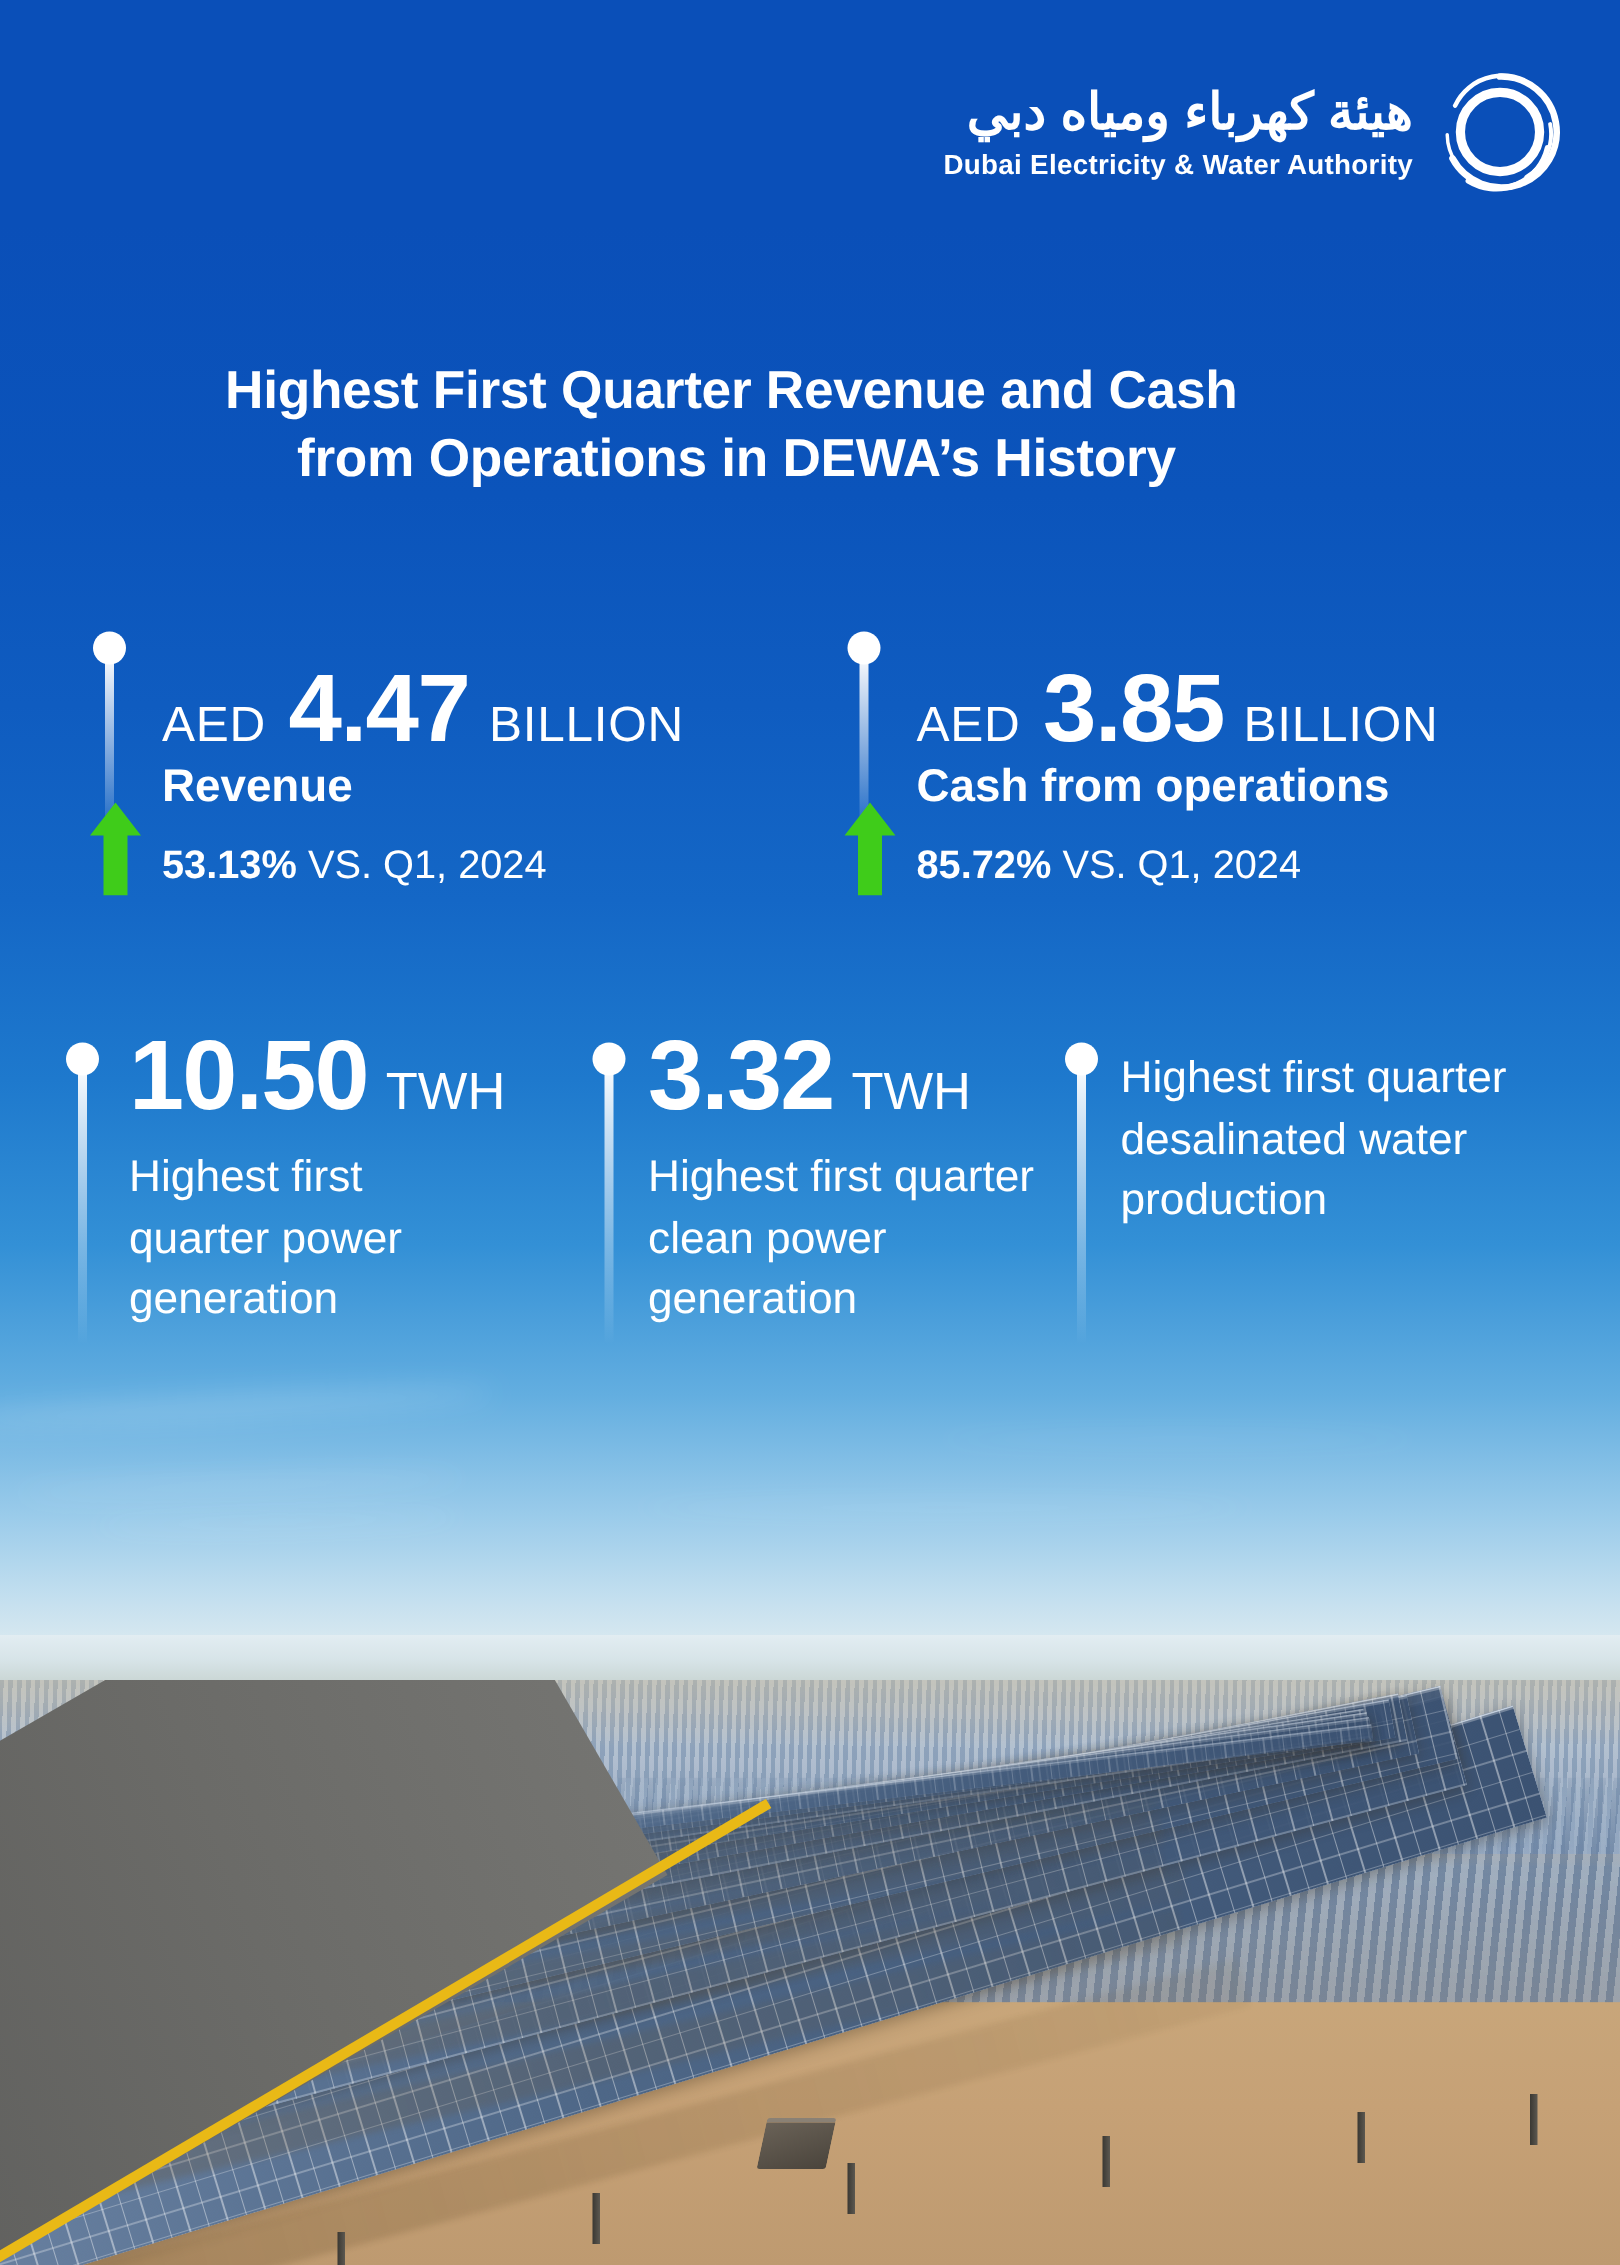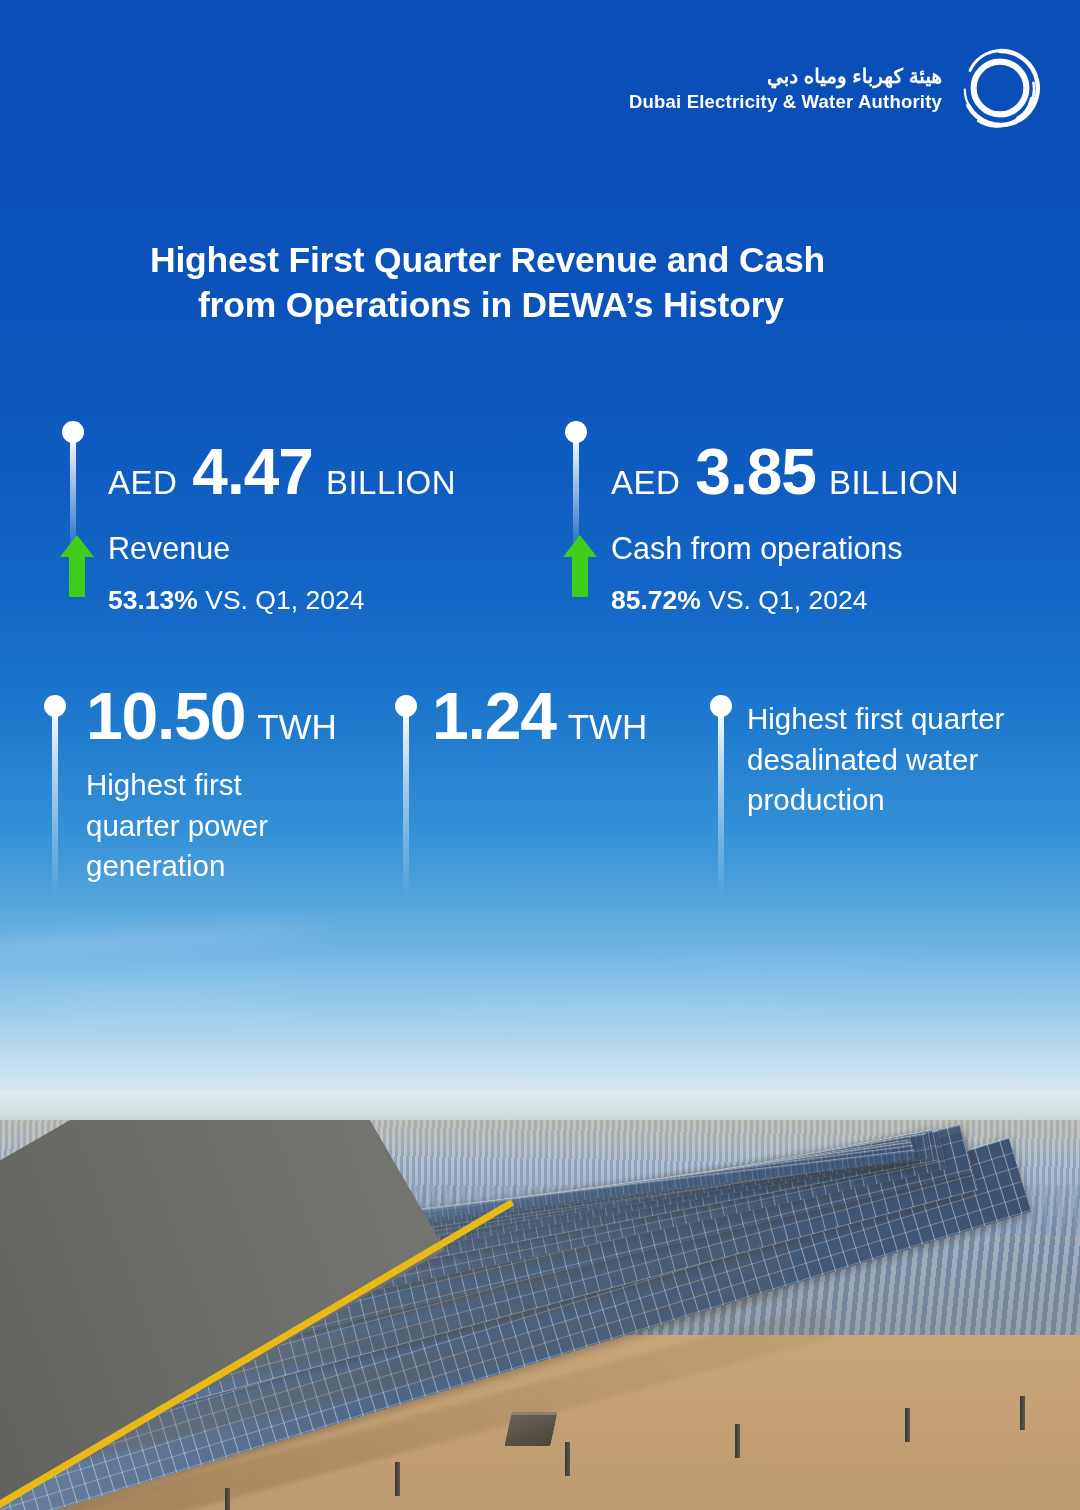--- a/index.html
+++ b/index.html
@@ -124,21 +124,21 @@
     border-radius:2px;
   }
 
   
   .logo-wrap {
     position:absolute; right:36px; top:44px;
     display:flex; align-items:center; gap:14px;
   }
   .logo-text { text-align:right; }
   .logo-ar {
-    color:#fff; font-size:20px; font-weight:bold;
+    color:#fff; font-size:34px; font-weight:bold;
     letter-spacing:1px; direction:rtl; line-height:1.2;
   }
   .logo-en {
     color:#fff; font-size:18.5px; font-weight:bold;
     letter-spacing:.2px; margin-top:3px; white-space:nowrap;
   }
   .logo-mark { width:88px; height:88px; }
 
   
   .title {
@@ -167,21 +167,21 @@
 
   
   .stat-top { position:absolute; color:#fff; }
   .stat-top .line1 { display:flex; align-items:baseline; }
   .aed { font-size:33px; letter-spacing:.5px; font-weight:400; }
   .bignum {
     font-size:64px; font-weight:bold; letter-spacing:-1px;
     margin:0 13px 0 15px; line-height:1;
   }
   .unit { font-size:33px; letter-spacing:.5px; font-weight:400; }
-  .sub { font-size:30.5px; font-weight:400; margin-top:27px; }
+  .sub { font-size:30.5px; font-weight:700; margin-top:3px; }
   .delta { font-size:26.5px; margin-top:19px; }
   .delta b { font-weight:bold; }
 
   
   .stat-bot { position:absolute; color:#fff; }
   .stat-bot .line1 { display:flex; align-items:baseline; }
   .bignum2 {
     font-size:66px; font-weight:bold; letter-spacing:-1.2px; line-height:1;
   }
   .unit2 { font-size:35px; font-weight:400; margin-left:12px; }
@@ -310,23 +310,24 @@
     </div>
     <div class="desc">Highest first quarter power generation</div>
   </div>
 
   <div class="pin" style="left:395px; top:695px;">
     <div class="dot"></div>
     <div class="stem" style="height:185px;"></div>
   </div>
   <div class="stat-bot" style="left:432px; top:683px; width:275px;">
     <div class="line1">
-      <span class="bignum2">1.24</span>
+      <span class="bignum2">3.32</span>
       <span class="unit2">TWH</span>
     </div>
+    <div class="desc">Highest first quarter clean power generation</div>
   </div>
 
   <div class="pin" style="left:710px; top:695px;">
     <div class="dot"></div>
     <div class="stem" style="height:185px;"></div>
   </div>
   <div class="stat-bot" style="left:747px; top:683px; width:320px;">
     <div class="desc">Highest first quarter desalinated water production</div>
   </div>
 

